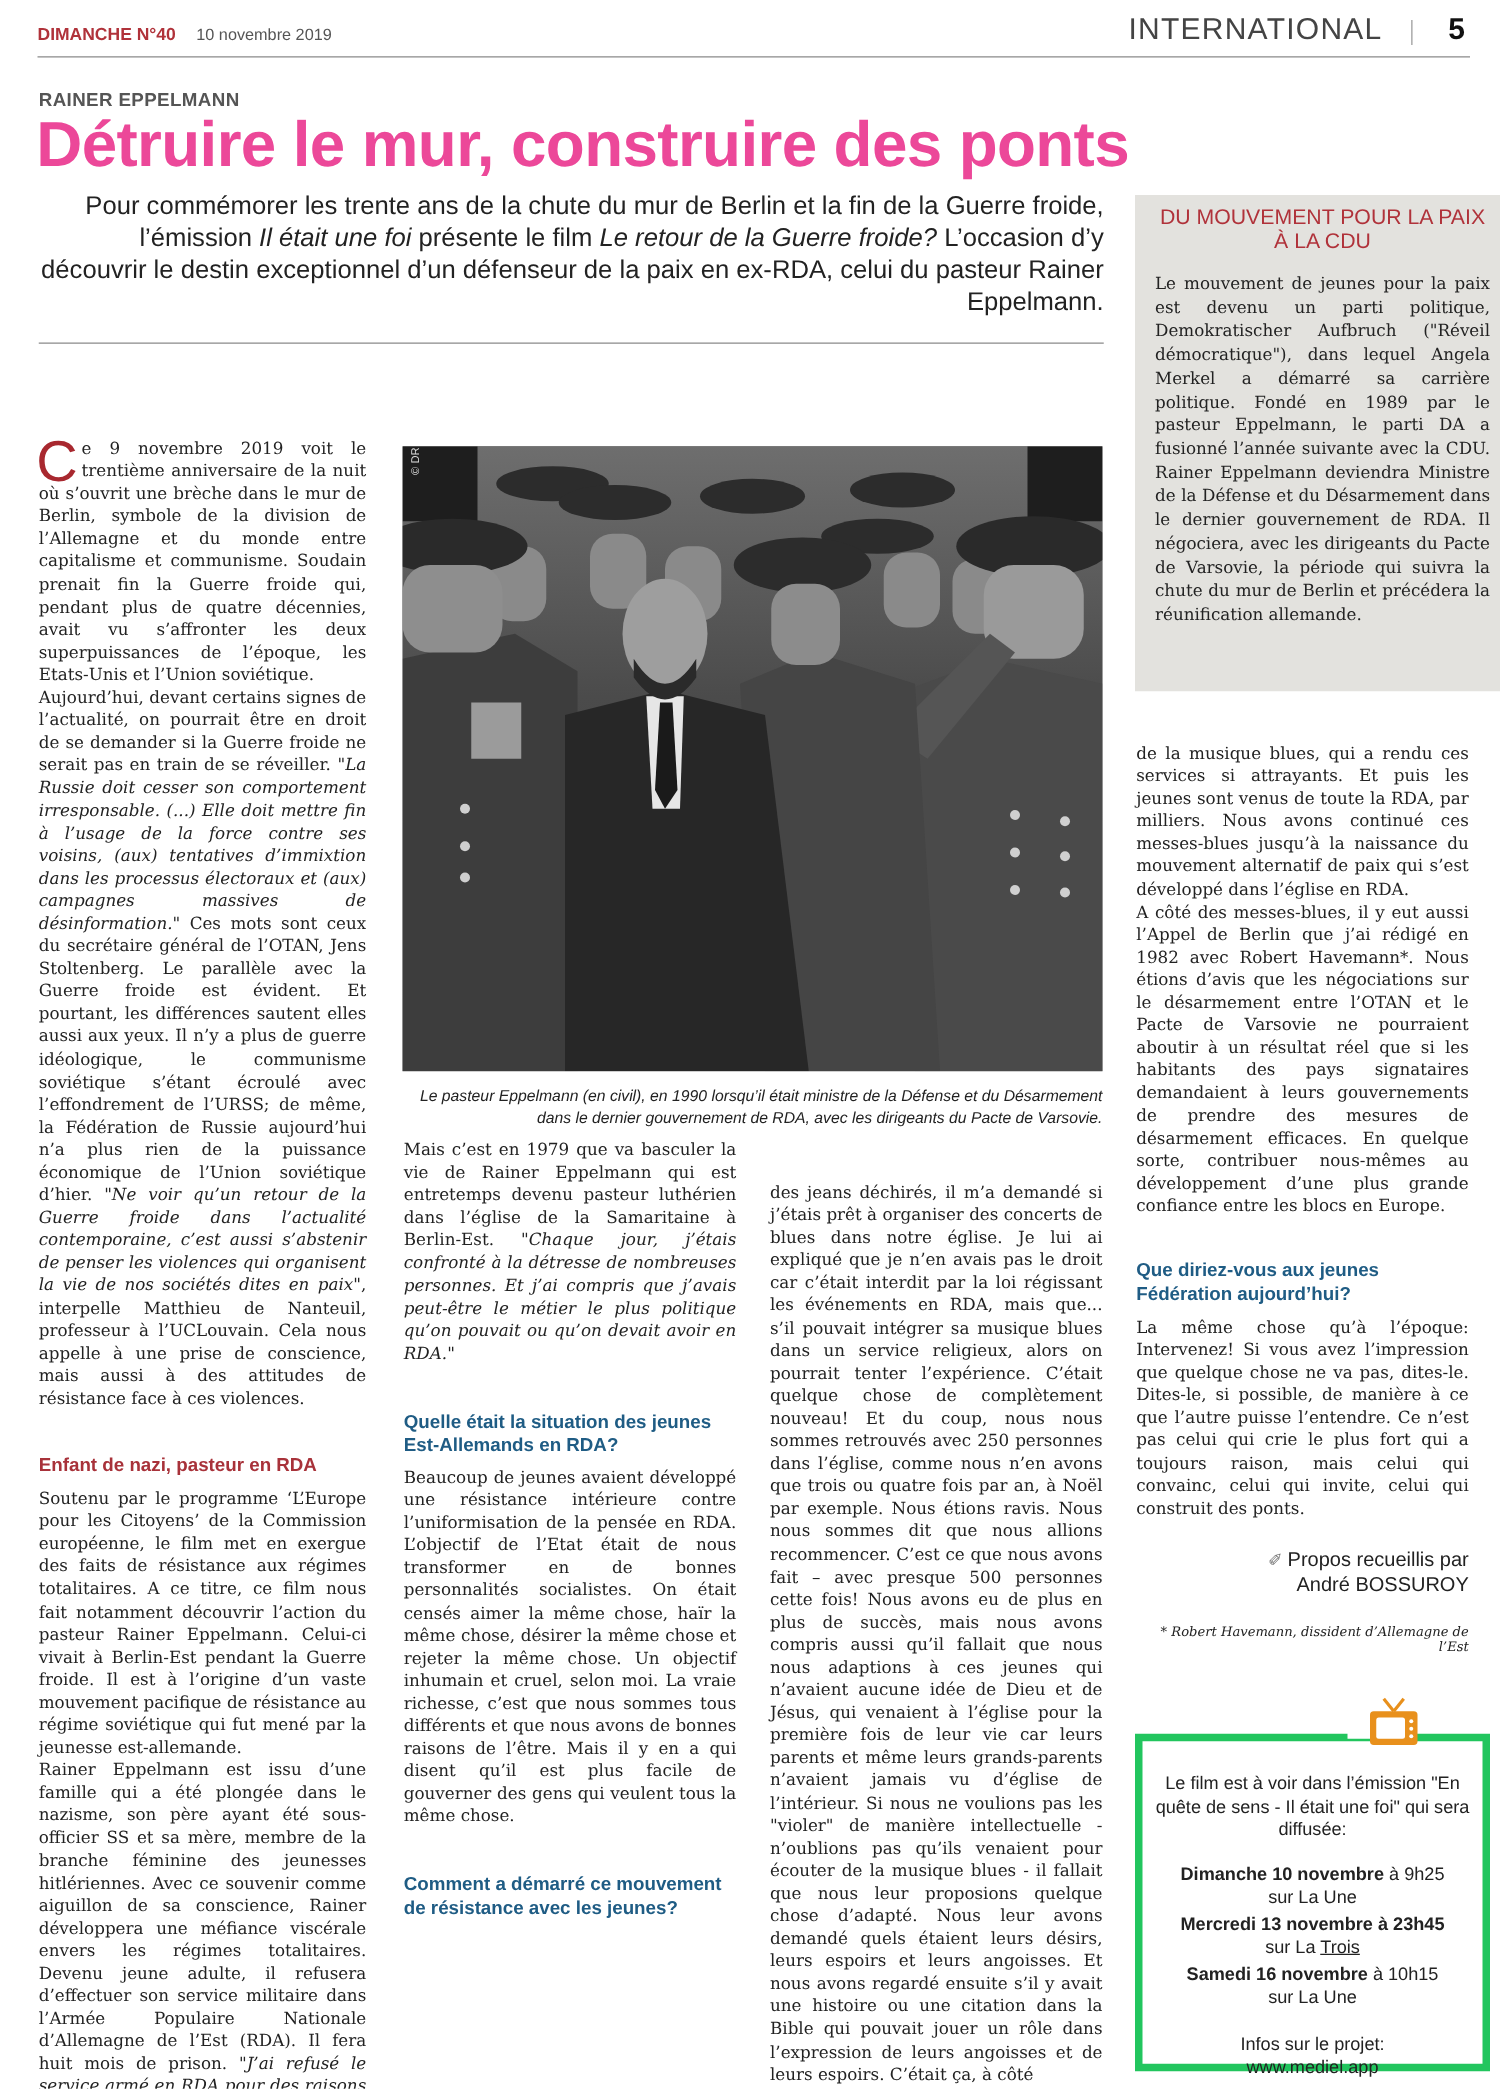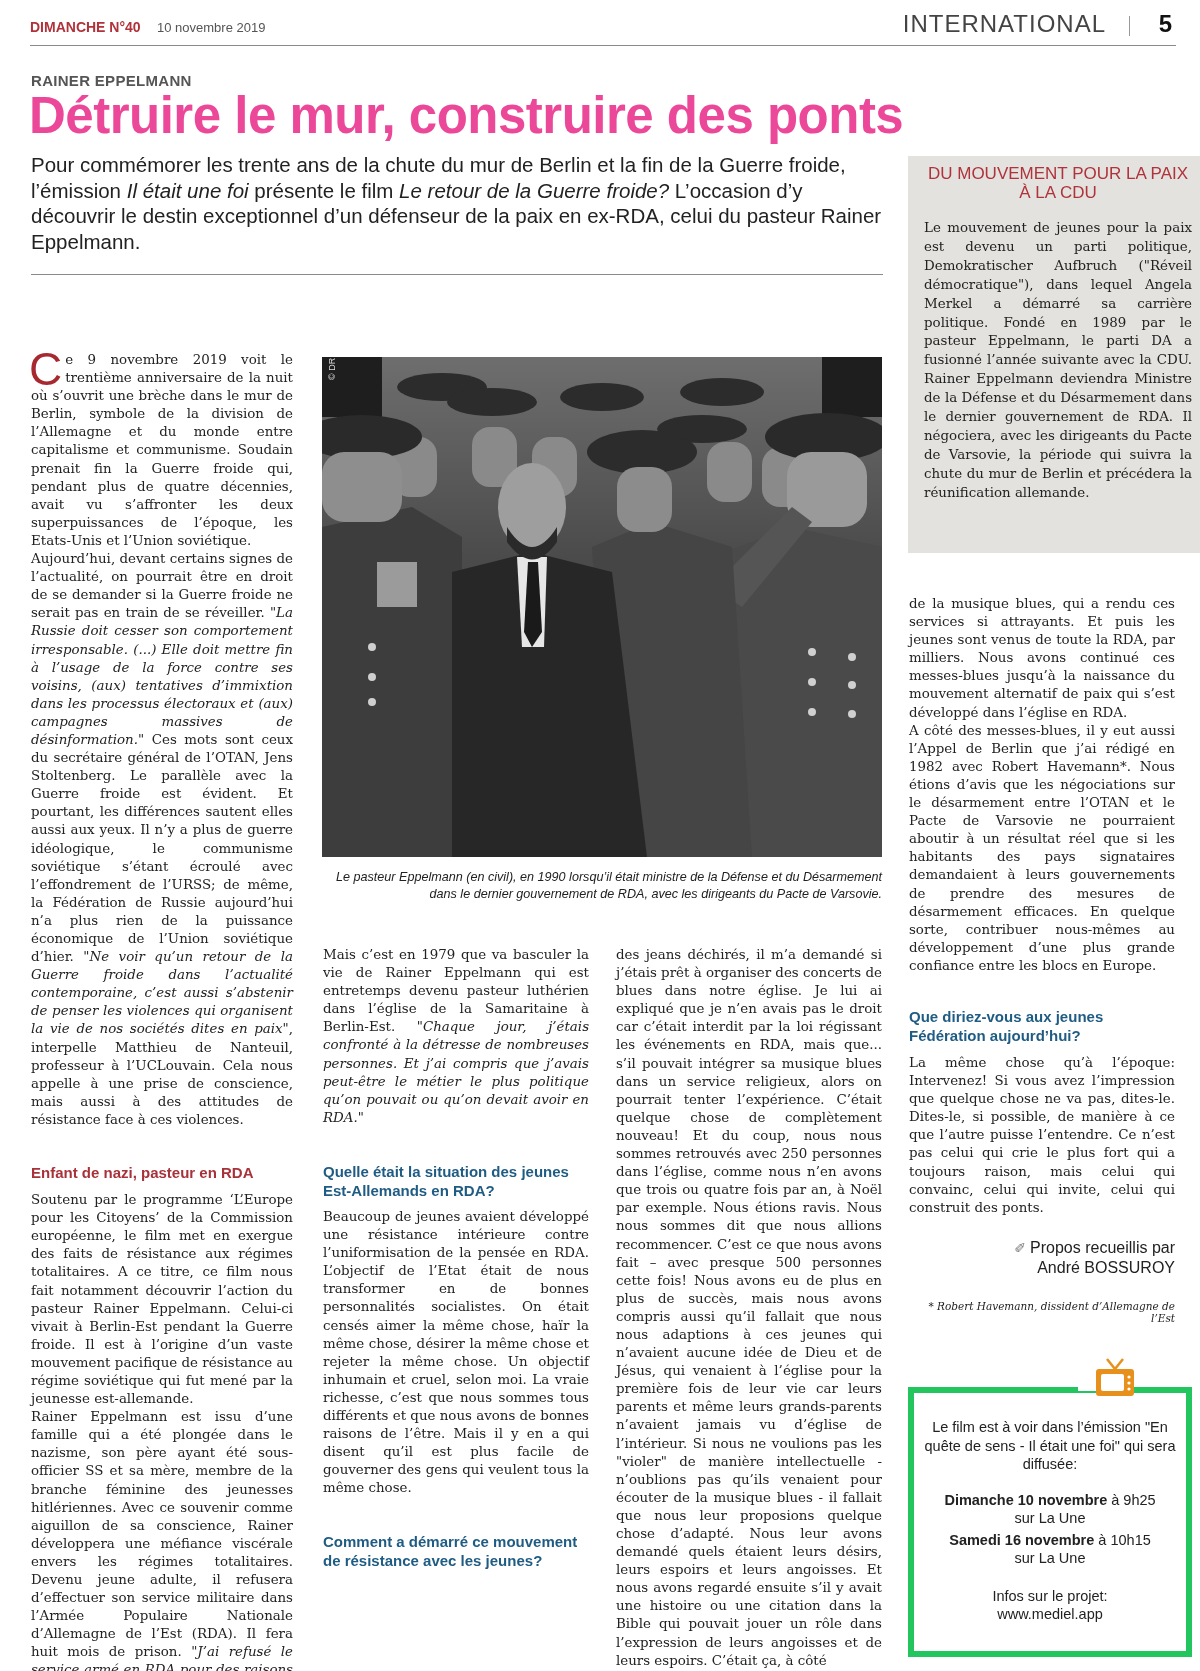--- a/index.html
+++ b/index.html
@@ -10,34 +10,34 @@
   .masthead { position: absolute; left: 30px; top: 10px; width: 1146px; height: 36px; border-bottom: 1px solid #8a8a8a; }
   .mast-issue { position: absolute; left: 0; top: 9px; font-family: "Liberation Sans", sans-serif; font-weight: bold; font-size: 14px; color: #b0323a; }
   .mast-date { position: absolute; left: 127px; top: 10px; font-family: "Liberation Sans", sans-serif; font-size: 13px; color: #555; }
   .mast-section { position: absolute; right: 70px; top: 0px; font-family: "Liberation Sans", sans-serif; font-size: 24px; color: #444; letter-spacing: 1px; font-weight: 300; }
   .mast-sep { position: absolute; right: 46px; top: 6px; width: 1px; height: 20px; background: #999; }
   .mast-page { position: absolute; right: 4px; top: 0px; font-family: "Liberation Sans", sans-serif; font-weight: bold; font-size: 24px; color: #111; }
 
   .kicker { position: absolute; left: 31px; top: 72px; font-family: "Liberation Sans", sans-serif; font-weight: bold; font-size: 15px; color: #555; letter-spacing: 0.3px; }
   .headline { position: absolute; left: 29px; top: 86px; font-family: "Liberation Sans", sans-serif; font-size: 51px; color: #ec4899; letter-spacing: -0.5px; white-space: nowrap; }
 
-  .chapo { position: absolute; left: 31px; top: 152px; width: 852px; font-family: "Liberation Sans", sans-serif; font-size: 20.5px; line-height: 25.5px; color: #222; text-align: left; }
+  .chapo { position: absolute; left: 31px; top: 152px; width: 852px; font-family: "Liberation Sans", sans-serif; font-size: 20.5px; line-height: 25.5px; color: #222; text-align: right; }
   .chapo-rule { position: absolute; left: 31px; top: 274px; width: 852px; height: 1px; background: #8a8a8a; }
 
   
   .sidebox { position: absolute; left: 908px; top: 156px; width: 298px; height: 397px; background: #e3e2de; padding: 8px 14px 0 16px; }
   .sidebox-title { font-family: "Liberation Sans", sans-serif; font-size: 17px; line-height: 19px; text-align: center; color: #b0323a; font-weight: 500; margin-bottom: 17px; }
   .sidebox-body { font-family: "DejaVu Serif", serif; font-size: 13.4px; line-height: 18.9px; text-align: justify; color: #222; }
 
   
   .col { position: absolute; font-family: "DejaVu Serif", serif; font-size: 13.4px; line-height: 18.1px; text-align: justify; color: #222; hyphens: manual; }
   .col p { margin: 0; }
   .col em { font-style: italic; }
   .col1 { left: 31px; top: 351px; width: 262px; }
-  .col2 { left: 323px; top: 946px; width: 266px; }
+  .col2 { left: 323px; top: 912px; width: 266px; }
   .col3 { left: 616px; top: 946px; width: 266px; }
   .col4 { left: 909px; top: 595px; width: 266px; }
 
   .dropcap { float: left; font-family: "Liberation Sans", sans-serif; font-size: 46px; line-height: 36px; color: #a8282f; margin: 0 3px 0 -2px; height: 36px; }
 
   .subhead-red { font-family: "Liberation Sans", sans-serif; font-size: 15px; color: #a8323a; margin: 35px 0 9px 0; line-height: 18px; text-align: left; }
   .subhead-blue { font-family: "Liberation Sans", sans-serif; font-size: 15px; color: #1f5c84; line-height: 19px; text-align: left; }
   .col2 .subhead-blue.q1 { margin: 35px 0 8px 0; }
   .col2 .subhead-blue.q2 { margin: 35px 0 8px 0; }
   .col4 .subhead-blue.q3 { margin: 32px 0 9px 0; }
@@ -185,20 +185,24 @@
 <div class="footnote">* Robert Havemann, dissident d’Allemagne de l’Est</div>
 
 <div class="tvbox">
   <div class="tvbox-inner">
     <div class="tv-intro">Le film est à voir dans l’émission "En quête de sens - Il était une foi" qui sera diffusée:</div>
     <div class="sched">
       <div><b>Dimanche 10 novembre</b><span> à 9h25</span></div>
       <div><span>sur La </span><span>Une</span></div>
     </div>
     <div class="sched">
+      <div><b>Mercredi 13 novembre à 23h45</b><span></span></div>
+      <div><span>sur La </span><span class="u">Trois</span></div>
+    </div>
+    <div class="sched">
       <div><b>Samedi 16 novembre</b><span> à 10h15</span></div>
       <div><span>sur La </span><span>Une</span></div>
     </div>
     <div class="tv-infos">
       <div>Infos sur le projet:</div>
       <div>www.mediel.app</div>
     </div>
   </div>
 </div>
 <div class="tv-gap"></div>

